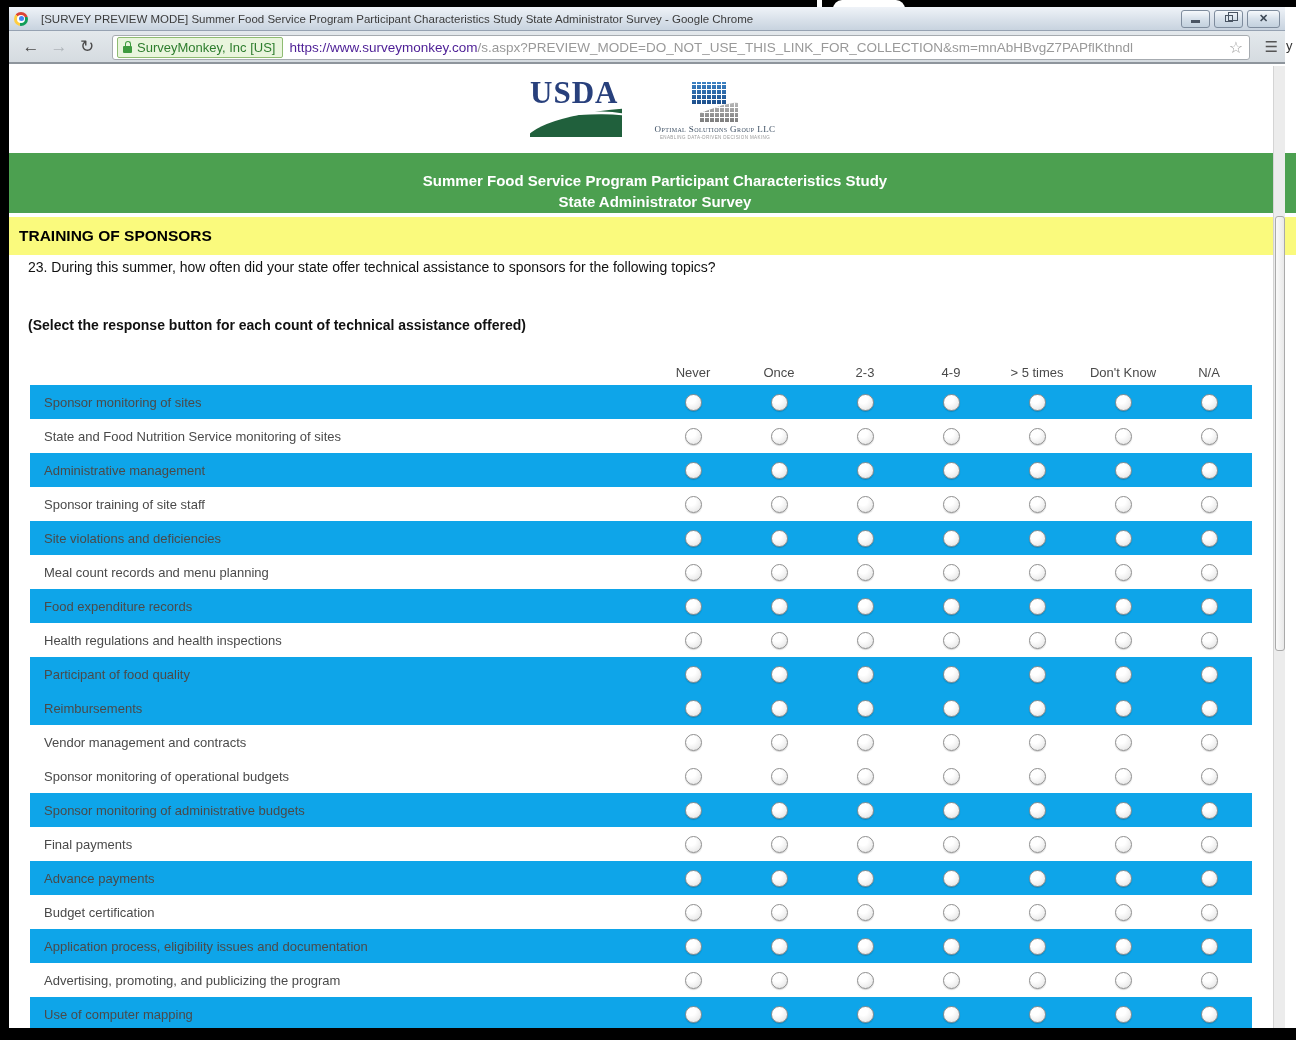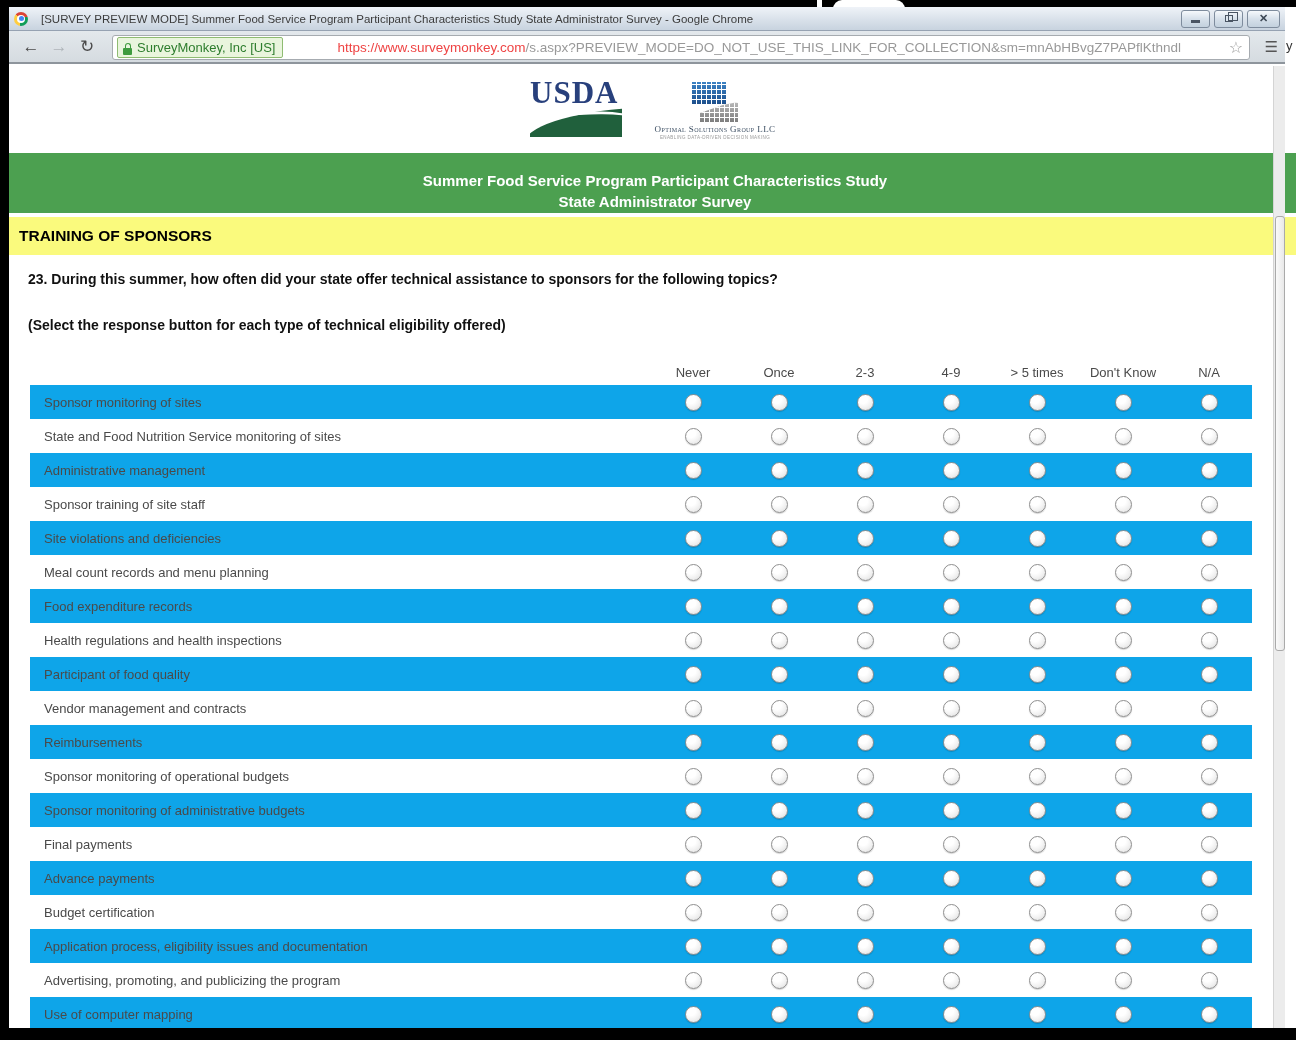--- a/index.html
+++ b/index.html
@@ -31,27 +31,27 @@
   .glyph-restore{width:8px;height:7px;border:1px solid #4a5563;position:relative;background:#dde6ee;}
   .glyph-restore::before{content:"";position:absolute;left:2px;top:-4px;width:8px;height:7px;border:1px solid #4a5563;}
   .glyph-close{font-weight:bold;font-size:11px;}
 
   .toolbar{position:relative;height:33px;background:linear-gradient(#e3e8ec,#d5dbe0);
     border-bottom:2px solid #8e959c;display:flex;align-items:center;}
   .nav-btn{font-size:17px;width:28px;text-align:center;color:#4a4a4a;flex:0 0 auto;}
   .nav-btn.disabled{color:#aeb4b9;}
   .omnibox{position:absolute;left:103px;top:4px;width:1138px;height:25px;background:#fff;
     border:1px solid #a6abb0;border-radius:3px;display:flex;align-items:center;padding:0 4px;overflow:hidden;}
-  .ev-badge{display:flex;align-items:flex-end;gap:5px;background:#e9f5dd;border:1px solid #8fbc72;border-radius:2px;
+  .ev-badge{display:flex;align-items:center;gap:5px;background:#e9f5dd;border:1px solid #8fbc72;border-radius:2px;
     padding:2px 7px 2px 5px;color:#2d7d2d;font-size:13px;white-space:nowrap;flex:0 0 auto;}
   .lock{width:9px;height:7px;background:#3e9b3e;border-radius:1px;position:relative;margin-top:4px;}
   .lock::before{content:"";position:absolute;top:-5px;left:1.5px;width:4px;height:5px;
     border:1.5px solid #3e9b3e;border-bottom:none;border-radius:3px 3px 0 0;}
   .url{font-size:13.5px;margin-left:6px;white-space:nowrap;overflow:hidden;flex:1;}
-  .url .host{color:#ef4444;margin-left:48px;}
+  .url .host{color:#4c1d95;}
   .url .path{color:#999;}
   .star{font-size:16px;color:#9a9a9a;flex:0 0 auto;padding:0 2px;}
   .menu-btn{position:absolute;right:7px;top:7px;font-size:15px;color:#555;line-height:18px;}
 
   .content{position:absolute;left:0;top:59px;width:1292px;bottom:0;background:#fff;overflow:hidden;}
 
   
   .scrollbar{position:absolute;right:0;top:59px;bottom:0;width:12px;background:#ececec;border-left:1px solid #d4d4d4;}
   .scroll-thumb{position:absolute;left:1px;top:150px;width:10px;height:435px;background:linear-gradient(90deg,#fafafa,#e9e9e9);
     border:1px solid #aaa;border-radius:3px;}
@@ -78,21 +78,21 @@
   .osg-name{font-family:"Liberation Serif",serif;font-variant:small-caps;font-size:9px;color:#3d4f63;
     letter-spacing:.4px;margin-top:2px;white-space:nowrap;}
   .osg-tagline{font-size:4.5px;color:#999;letter-spacing:.4px;margin-top:1px;white-space:nowrap;}
 
   
   .banner{position:absolute;left:0;top:87px;width:100%;height:60px;text-align:center;color:#fff;font-weight:bold;
     font-size:15px;line-height:21px;padding-top:17px;}
   .section-band{position:absolute;left:0;top:151px;width:100%;height:38px;font-weight:bold;font-size:15.5px;
     line-height:38px;color:#000;padding-left:10px;}
 
-  .question{position:absolute;left:19px;top:205px;font-weight:bold;font-size:14px;color:#111;}
+  .question{position:absolute;left:19px;top:193px;font-weight:normal;font-size:14px;color:#111;}
   .instruction{position:absolute;left:19px;top:251px;font-weight:bold;font-size:14px;color:#111;}
 
   
   .rtable{position:absolute;left:21px;top:293px;width:1222px;}
   .trow{display:flex;height:34px;align-items:center;}
   .trow.hdr{height:26px;background:#fff;}
   .trow.odd{background:#0ea5e9;}
   .trow.even{background:#fff;}
   .rlabel{flex:1;padding-left:14px;font-size:13px;color:#4a4a4a;white-space:nowrap;overflow:hidden;}
   .cell{width:86px;display:flex;justify-content:center;align-items:center;font-size:13px;color:#4a4a4a;}
@@ -187,21 +187,21 @@
       </div>
 
       <div class="banner" style="background: rgb(76, 160, 80);">
         <div>Summer Food Service Program Participant Characteristics Study</div>
         <div>State Administrator Survey</div>
       </div>
 
       <div class="section-band" style="background: rgb(250, 250, 125);">TRAINING OF SPONSORS</div>
 
       <div class="question">23. During this summer, how often did your state offer technical assistance to sponsors for the following topics?</div>
-      <div class="instruction">(Select the response button for each type of technical eligibility offered)</div>
+      <div class="instruction">(Select the response button for each count of technical assistance offered)</div>
 
       <div class="rtable">
         <div class="trow hdr">
           <div class="rlabel"></div>
         <div class="cell">Never</div>
             <div class="cell">Once</div>
             <div class="cell">2-3</div>
             <div class="cell">4-9</div>
             <div class="cell">&gt; 5 times</div>
             <div class="cell">Don't Know</div>
@@ -416,46 +416,46 @@
             <div class="cell">
               <span class="radio"></span>
             </div>
             <div class="cell">
               <span class="radio"></span>
             </div>
             <div class="cell">
               <span class="radio"></span>
             </div>
           </div>
+          <div class="trow odd">
+            <div class="rlabel">Reimbursements</div>
+            <div class="cell">
+              <span class="radio"></span>
+            </div>
+            <div class="cell">
+              <span class="radio"></span>
+            </div>
+            <div class="cell">
+              <span class="radio"></span>
+            </div>
+            <div class="cell">
+              <span class="radio"></span>
+            </div>
+            <div class="cell">
+              <span class="radio"></span>
+            </div>
+            <div class="cell">
+              <span class="radio"></span>
+            </div>
+            <div class="cell">
+              <span class="radio"></span>
+            </div>
+          </div>
           <div class="trow even">
             <div class="rlabel">Vendor management and contracts</div>
-            <div class="cell">
-              <span class="radio"></span>
-            </div>
-            <div class="cell">
-              <span class="radio"></span>
-            </div>
-            <div class="cell">
-              <span class="radio"></span>
-            </div>
-            <div class="cell">
-              <span class="radio"></span>
-            </div>
-            <div class="cell">
-              <span class="radio"></span>
-            </div>
-            <div class="cell">
-              <span class="radio"></span>
-            </div>
-            <div class="cell">
-              <span class="radio"></span>
-            </div>
-          </div>
-          <div class="trow odd">
-            <div class="rlabel">Reimbursements</div>
             <div class="cell">
               <span class="radio"></span>
             </div>
             <div class="cell">
               <span class="radio"></span>
             </div>
             <div class="cell">
               <span class="radio"></span>
             </div>
             <div class="cell">

